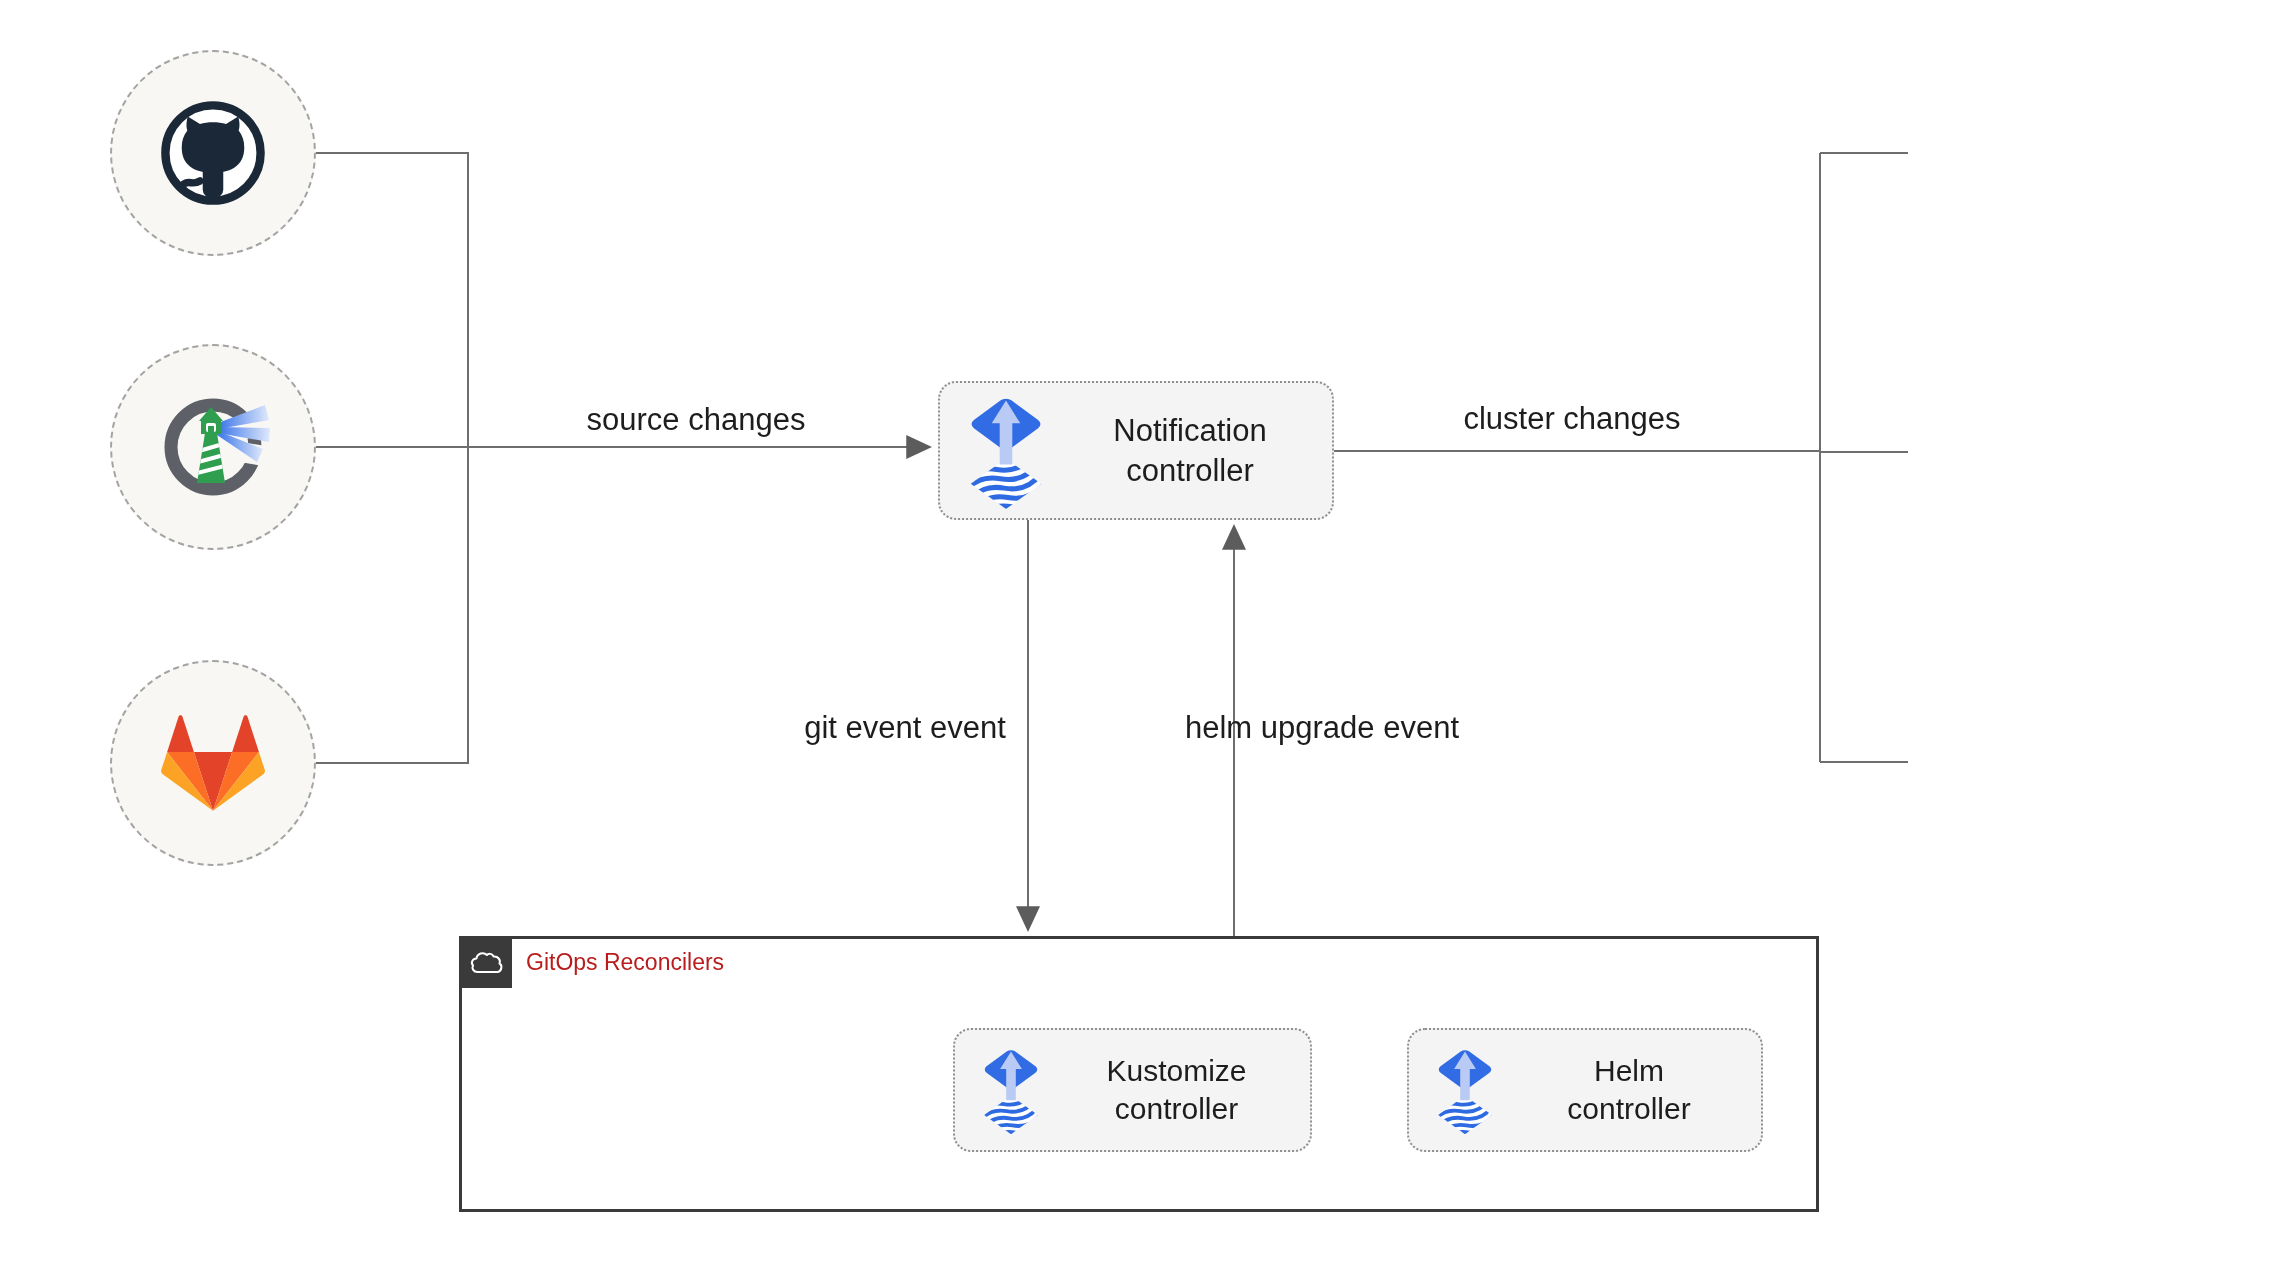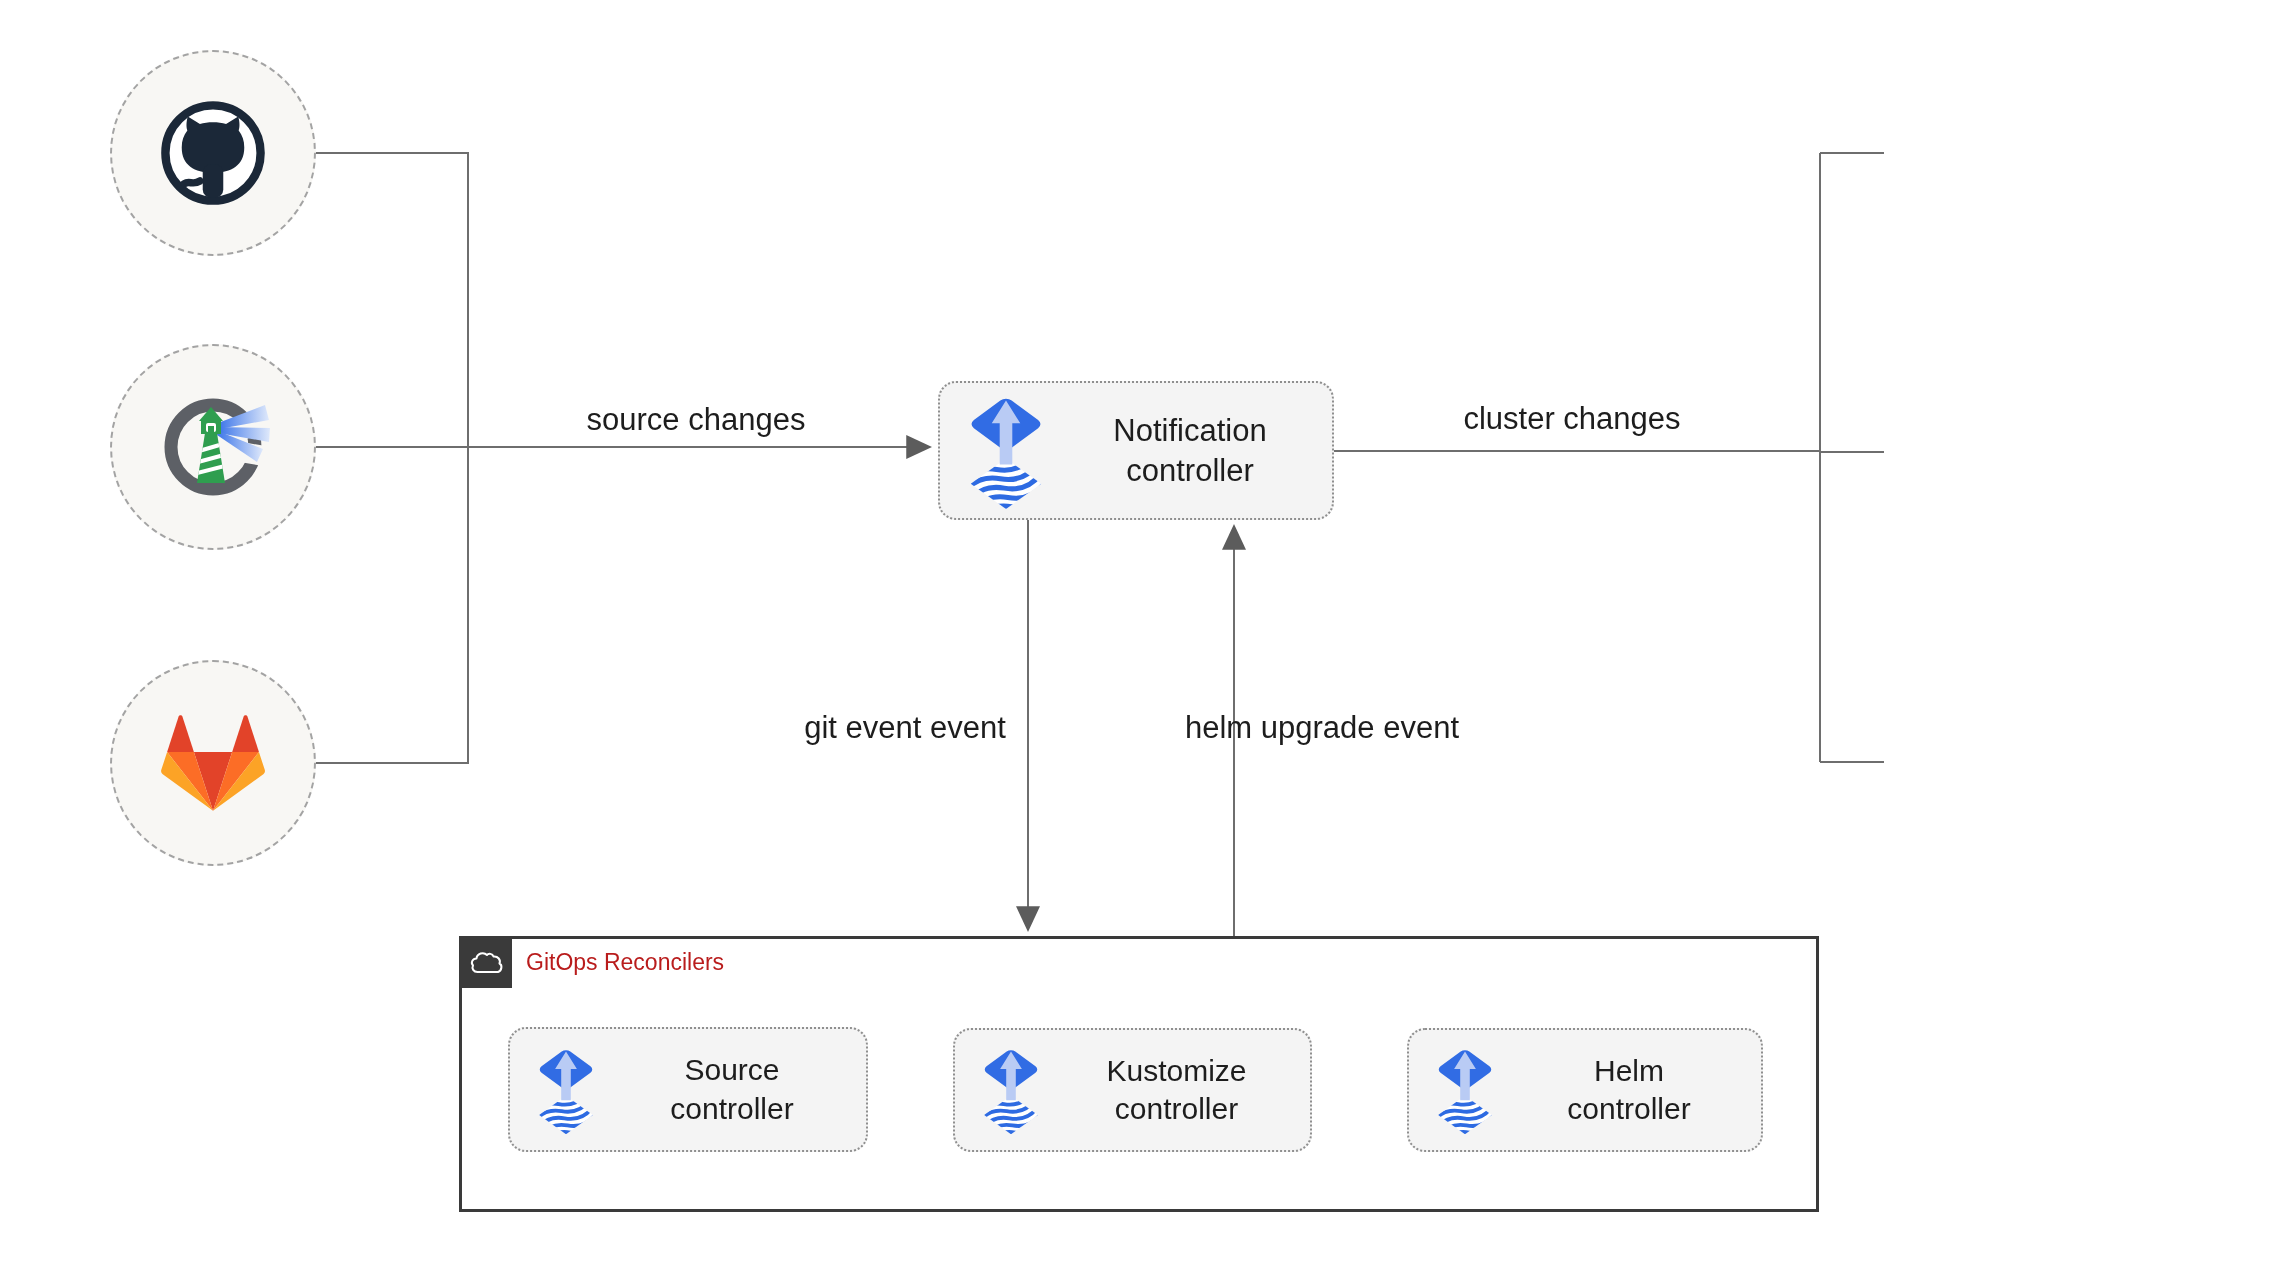--- a/index.html
+++ b/index.html
@@ -1,17 +1,17 @@
 <!DOCTYPE html>
 <html style="--flux-blue: #316CE4; --flux-arrow-light: #B9CBF4; --flux-wave-blue: #2E6BE2; --edge-gray: #6e6e6e; --arrowhead-gray: #5c5c5c; --box-fill: #f4f4f4; --box-border: #8f8f8f; --circle-fill: #f8f7f4; --circle-border: #a3a3a3; --container-border: #3a3a3a; --github-dark: #1b2838; --gitlab-red: #e24329; --gitlab-orange: #fc6d26; --gitlab-yellow: #fca326; --slack-blue: #36C5F0; --slack-green: #2EB67D; --slack-yellow: #ECB22E; --slack-pink: #E01E5A; --teams-dark: #4B53BC; --teams-purple: #5059C9; --teams-light: #7B83EB; --discord-blurple: #8094DD; --harbor-gray: #5d6066; --harbor-green: #2f9e4f; --harbor-beam: #3b74e8;"><head>
 <meta charset="utf-8">
 <style>
   html,body{margin:0;padding:0;background:#fff;}
   .canvas{position:relative;width:1884px;height:1284px;background:#fff;
-          font-family:"Liberation Sans",sans-serif;overflow:hidden;}
+          font-family:"Liberation Sans",sans-serif;overflow:hidden;padding-left:24px;}
   svg.edges{position:absolute;left:0;top:0;pointer-events:none;}
 
   .circle-node{position:absolute;width:206px;height:206px;box-sizing:border-box;
     border-radius:50%;border:2px dashed var(--circle-border,#a3a3a3);
     background:var(--circle-fill,#f8f7f4);display:flex;align-items:center;justify-content:center;}
 
   .ctrl-box{position:absolute;box-sizing:border-box;background:var(--box-fill,#f4f4f4);
     border:2px dotted var(--box-border,#8f8f8f);border-radius:18px;
     display:flex;align-items:center;padding-left:24px;}
   .ctrl-label{flex:1;text-align:center;font-size:31px;color:#1d1d1d;line-height:1.27;}
@@ -181,26 +181,20 @@
   </div>
 
   <div class="container-box">
     <div class="container-badge">
       <svg width="34" height="27" viewBox="0 0 34 27">
         <path d="M8.5 23 C4.5 23 2.5 19.5 4 16.5 C1.5 13.5 3.5 9.5 7.5 9.5 C8 4.5 14.5 2.5 18 6 C19.5 4 23.5 4.5 24.5 7.5 C29 7 32 11 30.5 14.5 C33.5 16 33 21.5 29 23 Z" fill="none" stroke="#ffffff" stroke-width="2" stroke-linejoin="round"></path>
       </svg>
     </div>
     <div class="container-title">GitOps Reconcilers</div>
 
-    <div class="ctrl-box small" style="left:46px;top:88px;width:360px;height:125px">
-      <svg class="flux" width="64" height="94">
-          <use href="#flux-logo"></use>
-        </svg>
-      <div class="ctrl-label">Source controller</div>
-    </div>
 
     <div class="ctrl-box small" style="left:491px;top:89px;width:359px;height:124px">
       <svg class="flux" width="64" height="94">
           <use href="#flux-logo"></use>
         </svg>
       <div class="ctrl-label">Kustomize controller</div>
     </div>
 
     <div class="ctrl-box small" style="left:945px;top:89px;width:356px;height:124px">
       <svg class="flux" width="64" height="94">

